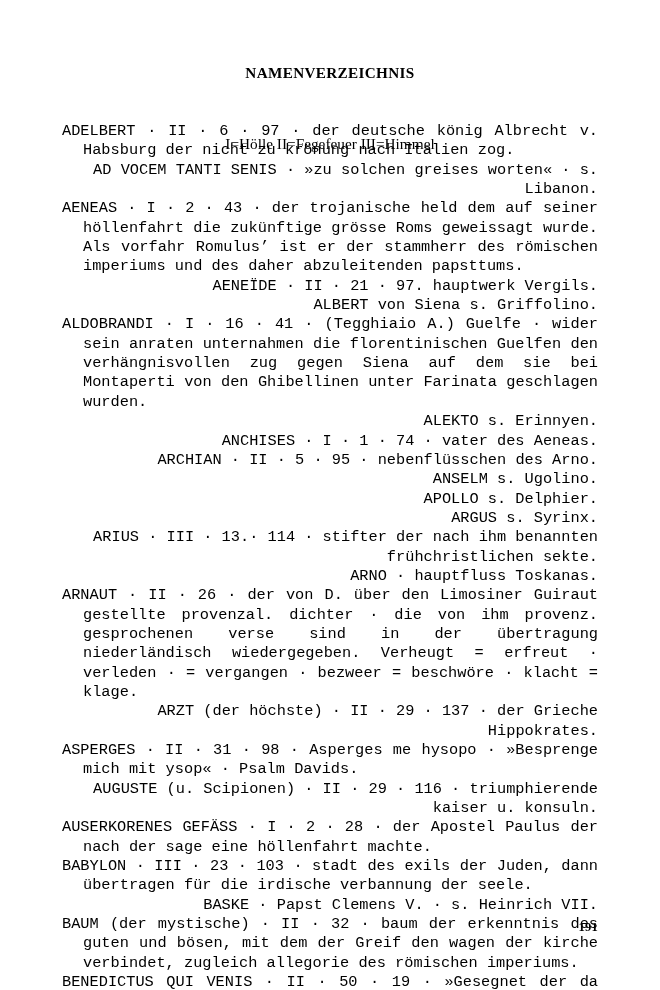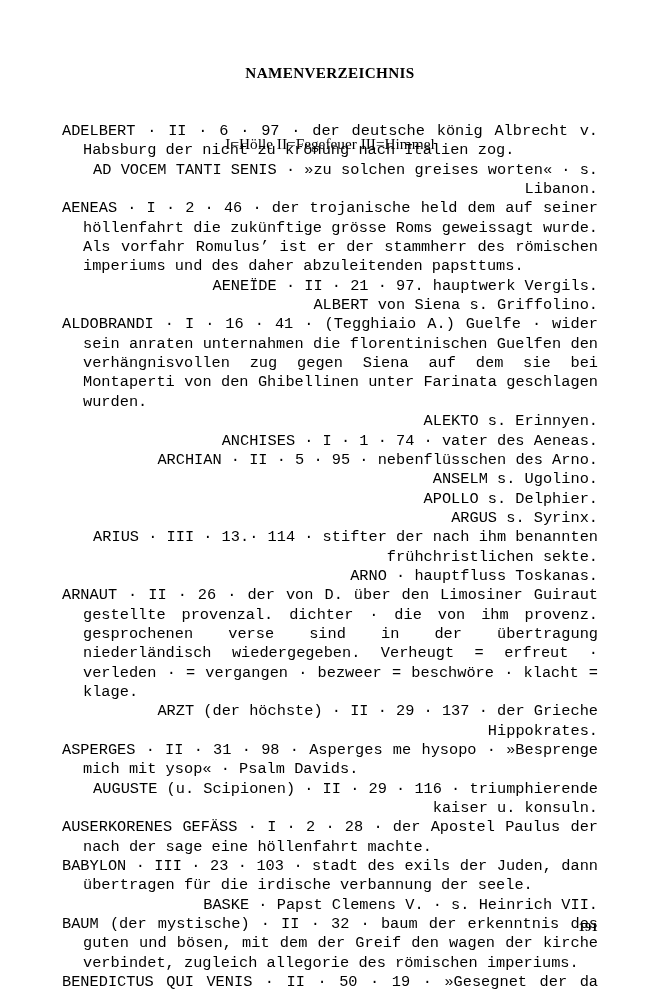--- a/index.html
+++ b/index.html
@@ -82,21 +82,21 @@
 
 <div class="page">
 
   <div class="page-title">NAMENVERZEICHNIS</div>
 
   <div class="key-line">I=Hölle II=Fegefeuer III=Himmel</div>
 
   <div class="index-list">
       <p class="entry">ADELBERT · II · 6 · 97 · der deutsche könig Albrecht v. Habsburg der nicht zu krönung nach Italien zog.</p>
       <p class="entry single">AD VOCEM TANTI SENIS · »zu solchen greises worten« · s. Libanon.</p>
-      <p class="entry">AENEAS · I · 2 · 46 · der trojanische held dem auf seiner höllenfahrt die zukünftige grösse Roms geweissagt wurde. Als vorfahr Romulus’ ist er der stammherr des römischen imperiums und des daher abzuleitenden papsttums.</p>
+      <p class="entry">AENEAS · I · 2 · 43 · der trojanische held dem auf seiner höllenfahrt die zukünftige grösse Roms geweissagt wurde. Als vorfahr Romulus’ ist er der stammherr des römischen imperiums und des daher abzuleitenden papsttums.</p>
       <p class="entry single">AENEÏDE · II · 21 · 97. hauptwerk Vergils.</p>
       <p class="entry single">ALBERT von Siena s. Griffolino.</p>
       <p class="entry">ALDOBRANDI · I · 16 · 41 · (Tegghiaio A.) Guelfe · wider sein anraten unternahmen die florentinischen Guelfen den verhängnisvollen zug gegen Siena auf dem sie bei Montaperti von den Ghibellinen unter Farinata geschlagen wurden.</p>
       <p class="entry single">ALEKTO s. Erinnyen.</p>
       <p class="entry single">ANCHISES · I · 1 · 74 · vater des Aeneas.</p>
       <p class="entry single">ARCHIAN · II · 5 · 95 · nebenflüsschen des Arno.</p>
       <p class="entry single">ANSELM s. Ugolino.</p>
       <p class="entry single">APOLLO s. Delphier.</p>
       <p class="entry single">ARGUS s. Syrinx.</p>
       <p class="entry single">ARIUS · III · 13.· 114 · stifter der nach ihm benannten frühchristlichen sekte.</p>

